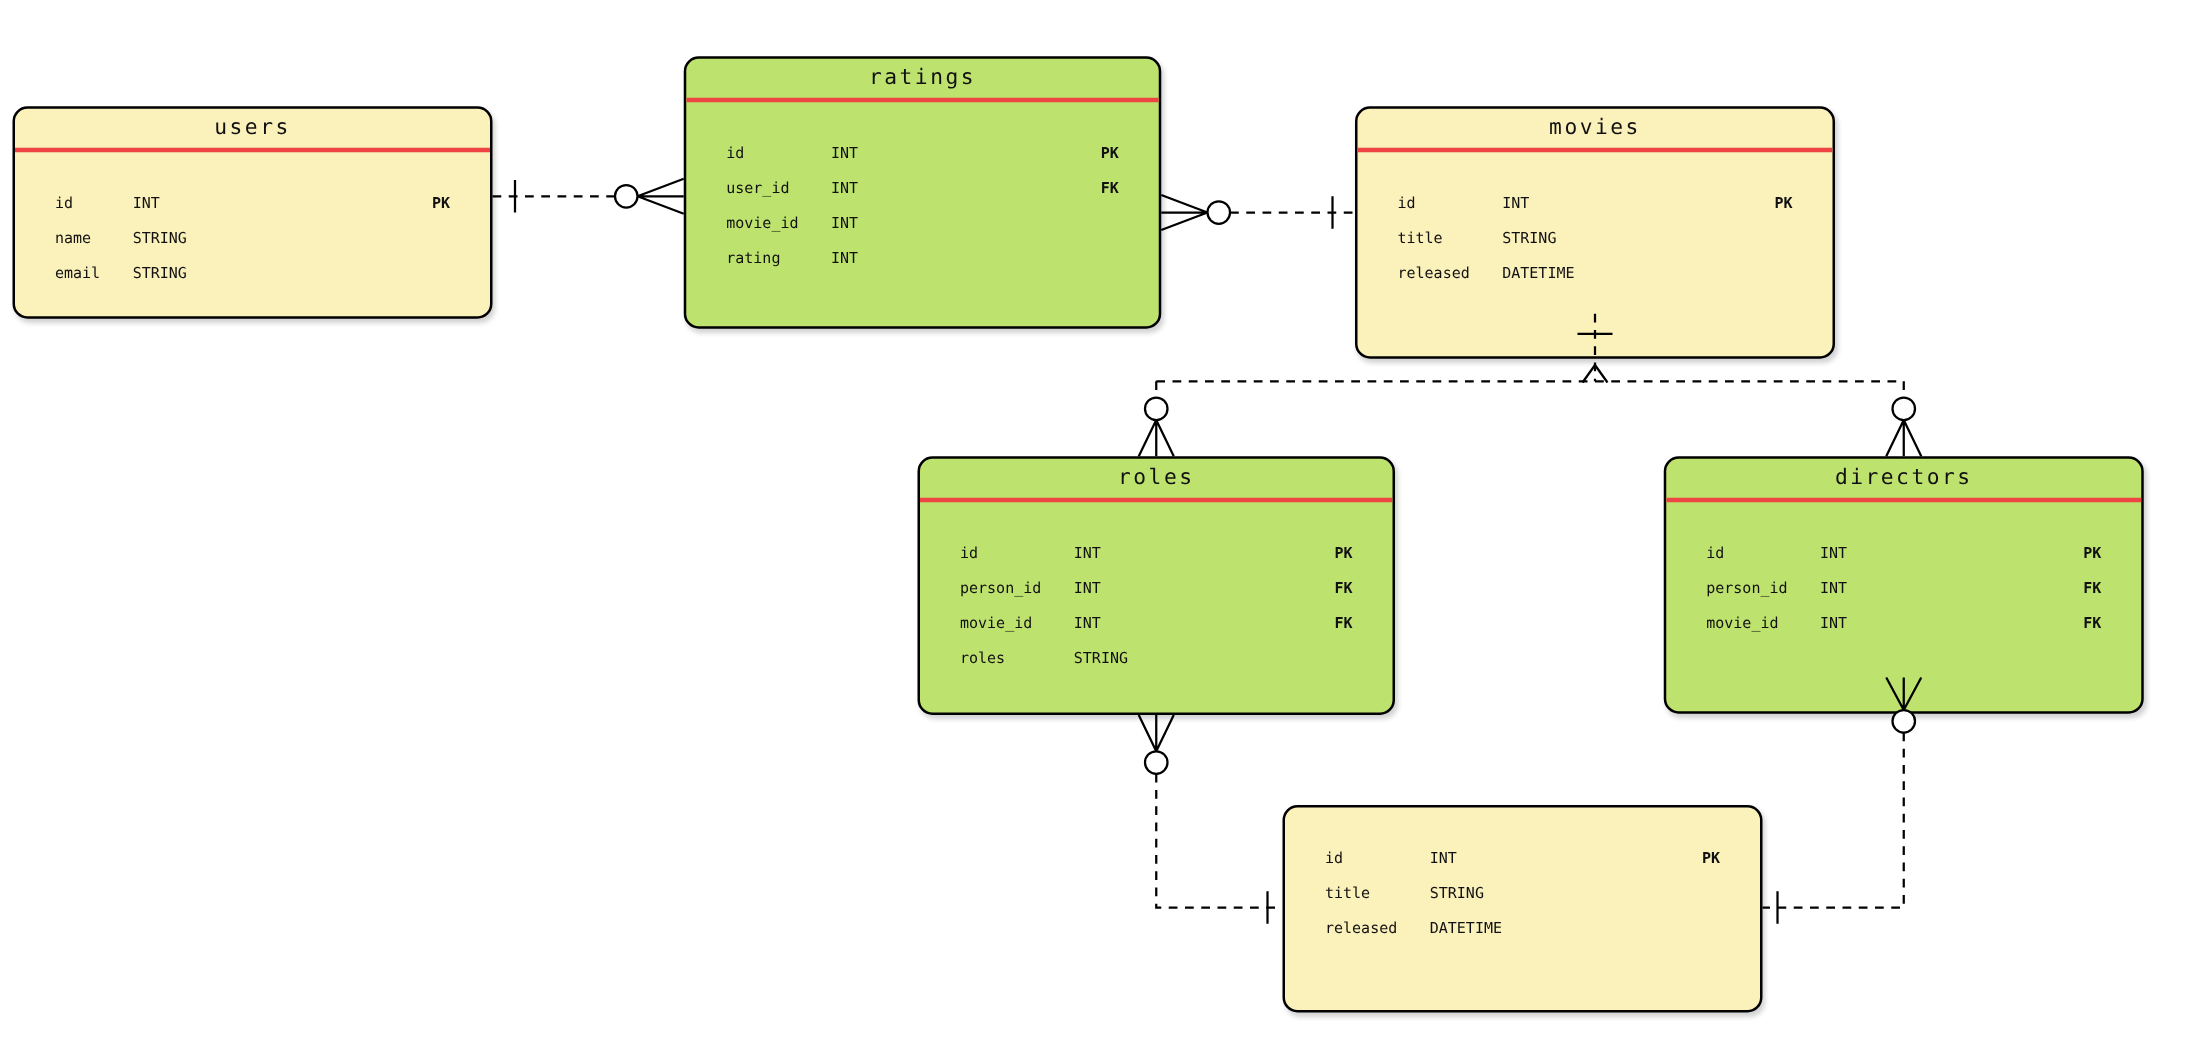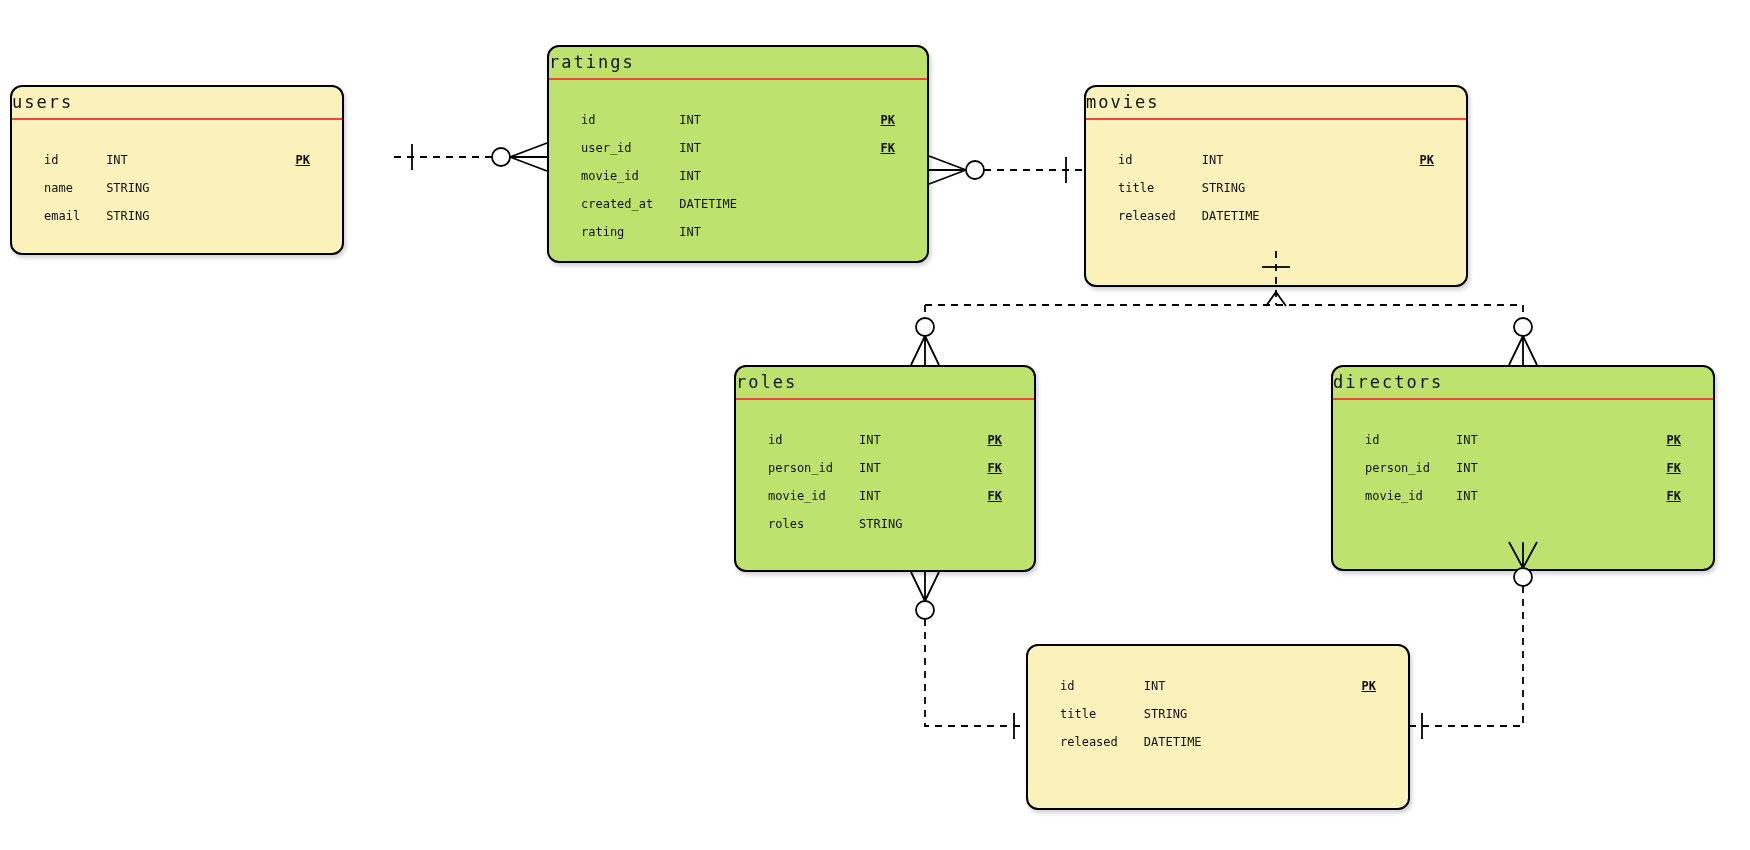--- a/index.html
+++ b/index.html
@@ -11,53 +11,53 @@
     position:absolute;
     border:2px solid #000;
     border-radius:12px;
     box-shadow:2px 3px 4px rgba(0,0,0,0.18);
   }
   .erd-table.yellow { background:var(--c-yellow,#FBF1BB); }
   .erd-table.green  { background:var(--c-green,#BEE26E); }
 
   .t-header {
     font-size:17px;
-    text-align:left;
+    text-align:center;
     padding:5px 0 6px;
-    border-bottom:2px solid #ef4444;
+    border-bottom:4px solid #ef4444;
     letter-spacing:2px;
     border-radius:10px 10px 0 0;
   }
   .t-body {
     display:table;
     width:calc(100% - 64px);
     margin:26px 32px 16px;
     font-size:12px;
     line-height:28px;
   }
   .t-row { display:table-row; }
   .f-name { display:table-cell; padding-right:26px; white-space:nowrap; }
   .f-type { display:table-cell; width:99%; white-space:nowrap; }
-  .f-key  { display:table-cell; font-weight:bold; text-align:right; white-space:nowrap;text-decoration:underline; }
+  .f-key  { display:table-cell; font-weight:bold; text-align:right; white-space:nowrap; }
 
   #connectors {
     position:absolute; left:0; top:0; width:1750px; height:850px;
     z-index:3; pointer-events:none;
   }
   .erd-table { z-index:1; }
   .ln       { stroke:#000; stroke-width:1.8; fill:none; }
   .dashed   { stroke-dasharray:7 6; }
   .node     { stroke:#000; stroke-width:1.8; fill:#fff; }
 </style>
 </head>
 <body>
 
 <div id="canvas">
 
-  <div class="erd-table yellow" style="left:10px; top:85px; width:334px; height:170px;">
+  <div class="erd-table yellow" style="left:10px; top:85px; width:384px; height:170px;">
     <div class="t-header">users</div>
     <div class="t-body">
       <div class="t-row">
         <span class="f-name">id</span>
         <span class="f-type">INT</span>
         <span class="f-key">PK</span>
       </div>
       <div class="t-row">
         <span class="f-name">name</span>
         <span class="f-type">STRING</span>
@@ -83,25 +83,20 @@
         <span class="f-name">user_id</span>
         <span class="f-type">INT</span>
         <span class="f-key">FK</span>
       </div>
       <div class="t-row">
         <span class="f-name">movie_id</span>
         <span class="f-type">INT</span>
         <span class="f-key"></span>
       </div>
       <div class="t-row">
-        <span class="f-name">created_at</span>
-        <span class="f-type">DATETIME</span>
-        <span class="f-key"></span>
-      </div>
-      <div class="t-row">
         <span class="f-name">rating</span>
         <span class="f-type">INT</span>
         <span class="f-key"></span>
       </div>
     </div>
   </div>
 
   <div class="erd-table yellow" style="left:1084px; top:85px; width:384px; height:202px;">
     <div class="t-header">movies</div>
     <div class="t-body">
@@ -116,21 +111,21 @@
         <span class="f-key"></span>
       </div>
       <div class="t-row">
         <span class="f-name">released</span>
         <span class="f-type">DATETIME</span>
         <span class="f-key"></span>
       </div>
     </div>
   </div>
 
-  <div class="erd-table green" style="left:734px; top:365px; width:302px; height:207px;">
+  <div class="erd-table green" style="left:734px; top:365px; width:382px; height:207px;">
     <div class="t-header">roles</div>
     <div class="t-body">
       <div class="t-row">
         <span class="f-name">id</span>
         <span class="f-type">INT</span>
         <span class="f-key">PK</span>
       </div>
       <div class="t-row">
         <span class="f-name">person_id</span>
         <span class="f-type">INT</span>

